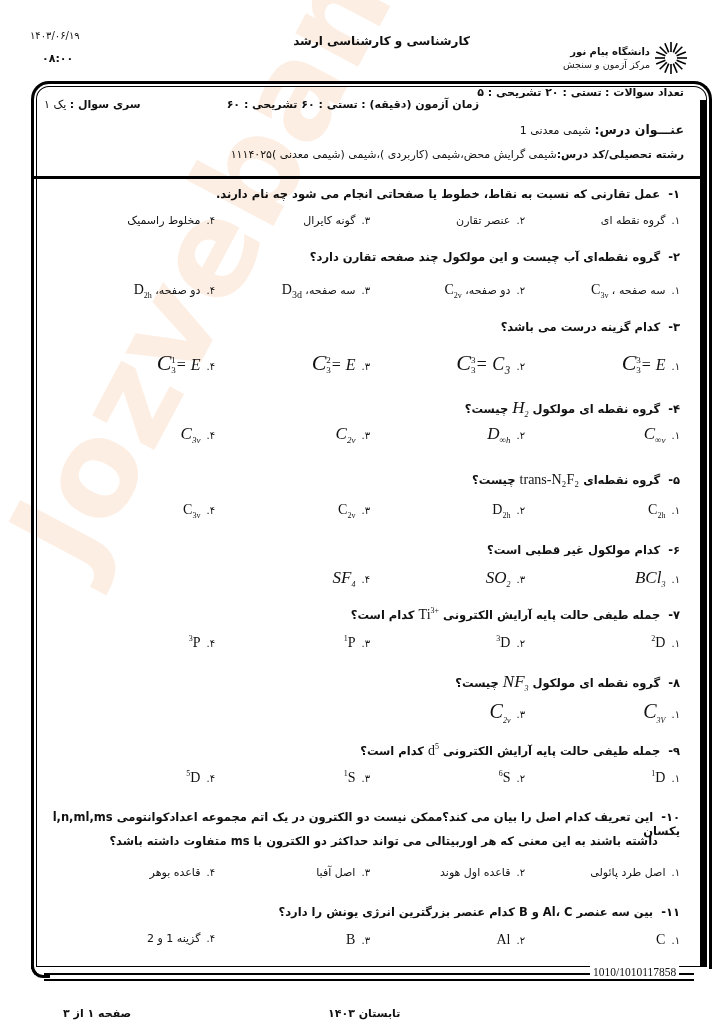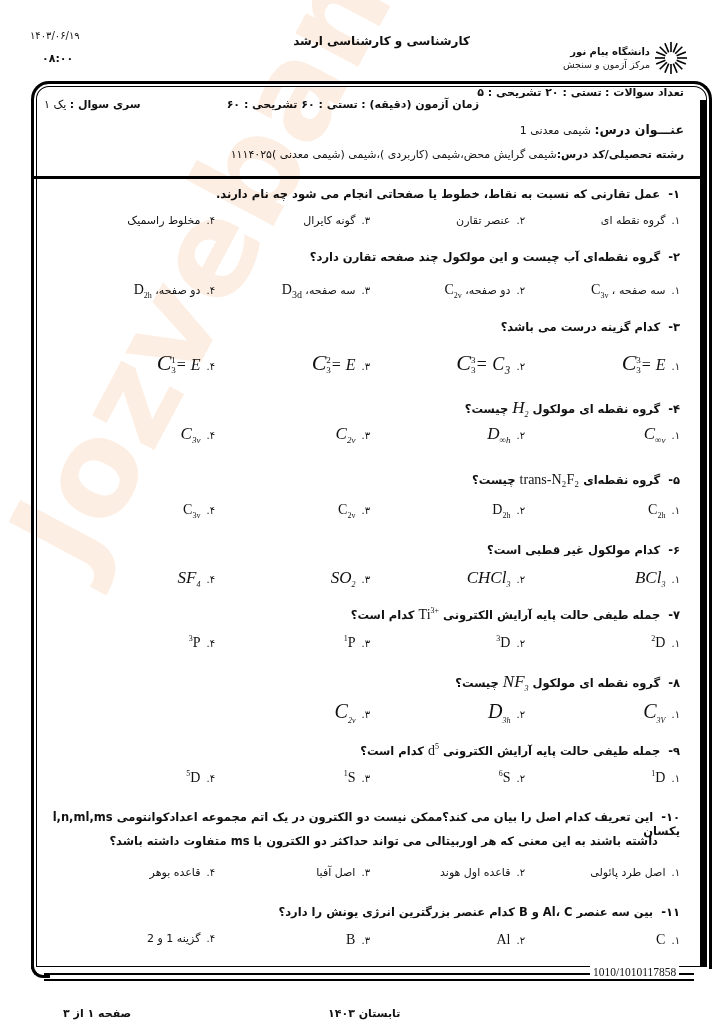--- a/index.html
+++ b/index.html
@@ -148,37 +148,35 @@
 <div class="abs opts" style="top:502px">
   <div class="opt"><span class="onum">۱.</span><span class="roman" dir="ltr"><span>C</span><sub style="font-size:8px">2h</sub></span></div>
   <div class="opt"><span class="onum">۲.</span><span class="roman" dir="ltr"><span>D</span><sub style="font-size:8px">2h</sub></span></div>
   <div class="opt"><span class="onum">۳.</span><span class="roman" dir="ltr"><span>C</span><sub style="font-size:8px">2v</sub></span></div>
   <div class="opt"><span class="onum">۴.</span><span class="roman" dir="ltr"><span>C</span><sub style="font-size:8px">3v</sub></span></div>
 </div>
 
 <div class="abs q" style="top:543px"><span class="num">۶-</span><span>کدام مولکول غیر قطبی است؟</span></div>
 <div class="abs opts" style="top:568px">
   <div class="opt"><span class="onum">۱.</span><span class="math sm" dir="ltr"><span>BCl</span><sub style="font-size:8px">3</sub></span></div>
-  <div class="opt"><span class="onum">۲.</span><span class="math sm" dir="ltr"><span>CHCl</span><sub style="font-size:8px">3</sub></span></div>
   <div class="opt"><span class="onum">۳.</span><span class="math sm" dir="ltr"><span>SO</span><sub style="font-size:8px">2</sub></span></div>
   <div class="opt"><span class="onum">۴.</span><span class="math sm" dir="ltr"><span>SF</span><sub style="font-size:8px">4</sub></span></div>
 </div>
 
 <div class="abs q" style="top:606px"><span class="num">۷-</span><span>جمله طیفی حالت پایه آرایش الکترونی</span> <span class="roman" dir="ltr"><span>Ti</span><sup style="font-size:8px">3+</sup></span> <span>کدام است؟</span></div>
 <div class="abs opts" style="top:634px">
   <div class="opt"><span class="onum">۱.</span><span class="roman" dir="ltr"><sup style="font-size:8px">2</sup><span>D</span></span></div>
   <div class="opt"><span class="onum">۲.</span><span class="roman" dir="ltr"><sup style="font-size:8px">3</sup><span>D</span></span></div>
   <div class="opt"><span class="onum">۳.</span><span class="roman" dir="ltr"><sup style="font-size:8px">1</sup><span>P</span></span></div>
   <div class="opt"><span class="onum">۴.</span><span class="roman" dir="ltr"><sup style="font-size:8px">3</sup><span>P</span></span></div>
 </div>
 
 <div class="abs q" style="top:672px"><span class="num">۸-</span><span>گروه نقطه ای مولکول</span> <span class="math sm" dir="ltr"><span>NF</span><sub style="font-size:8px">3</sub></span> <span>چیست؟</span></div>
 <div class="abs opts" style="top:700px">
   <div class="opt"><span class="onum">۱.</span><span class="math" dir="ltr"><span>C</span><sub style="font-size:8px">3V</sub></span></div>
-  <div class="opt"><span class="onum">۲.</span><span class="math" dir="ltr"><span>D</span><sub style="font-size:8px">3h</sub></span></div>
   <div class="opt"><span class="onum">۳.</span><span class="math" dir="ltr"><span>C</span><sub style="font-size:8px">2v</sub></span></div>
 </div>
 
 <div class="abs q" style="top:742px"><span class="num">۹-</span><span>جمله طیفی حالت پایه آرایش الکترونی</span> <span class="roman" dir="ltr"><span>d</span><sup style="font-size:8px">5</sup></span> <span>کدام است؟</span></div>
 <div class="abs opts" style="top:769px">
   <div class="opt"><span class="onum">۱.</span><span class="roman" dir="ltr"><sup style="font-size:8px">1</sup><span>D</span></span></div>
   <div class="opt"><span class="onum">۲.</span><span class="roman" dir="ltr"><sup style="font-size:8px">6</sup><span>S</span></span></div>
   <div class="opt"><span class="onum">۳.</span><span class="roman" dir="ltr"><sup style="font-size:8px">1</sup><span>S</span></span></div>
   <div class="opt"><span class="onum">۴.</span><span class="roman" dir="ltr"><sup style="font-size:8px">5</sup><span>D</span></span></div>
 </div>

